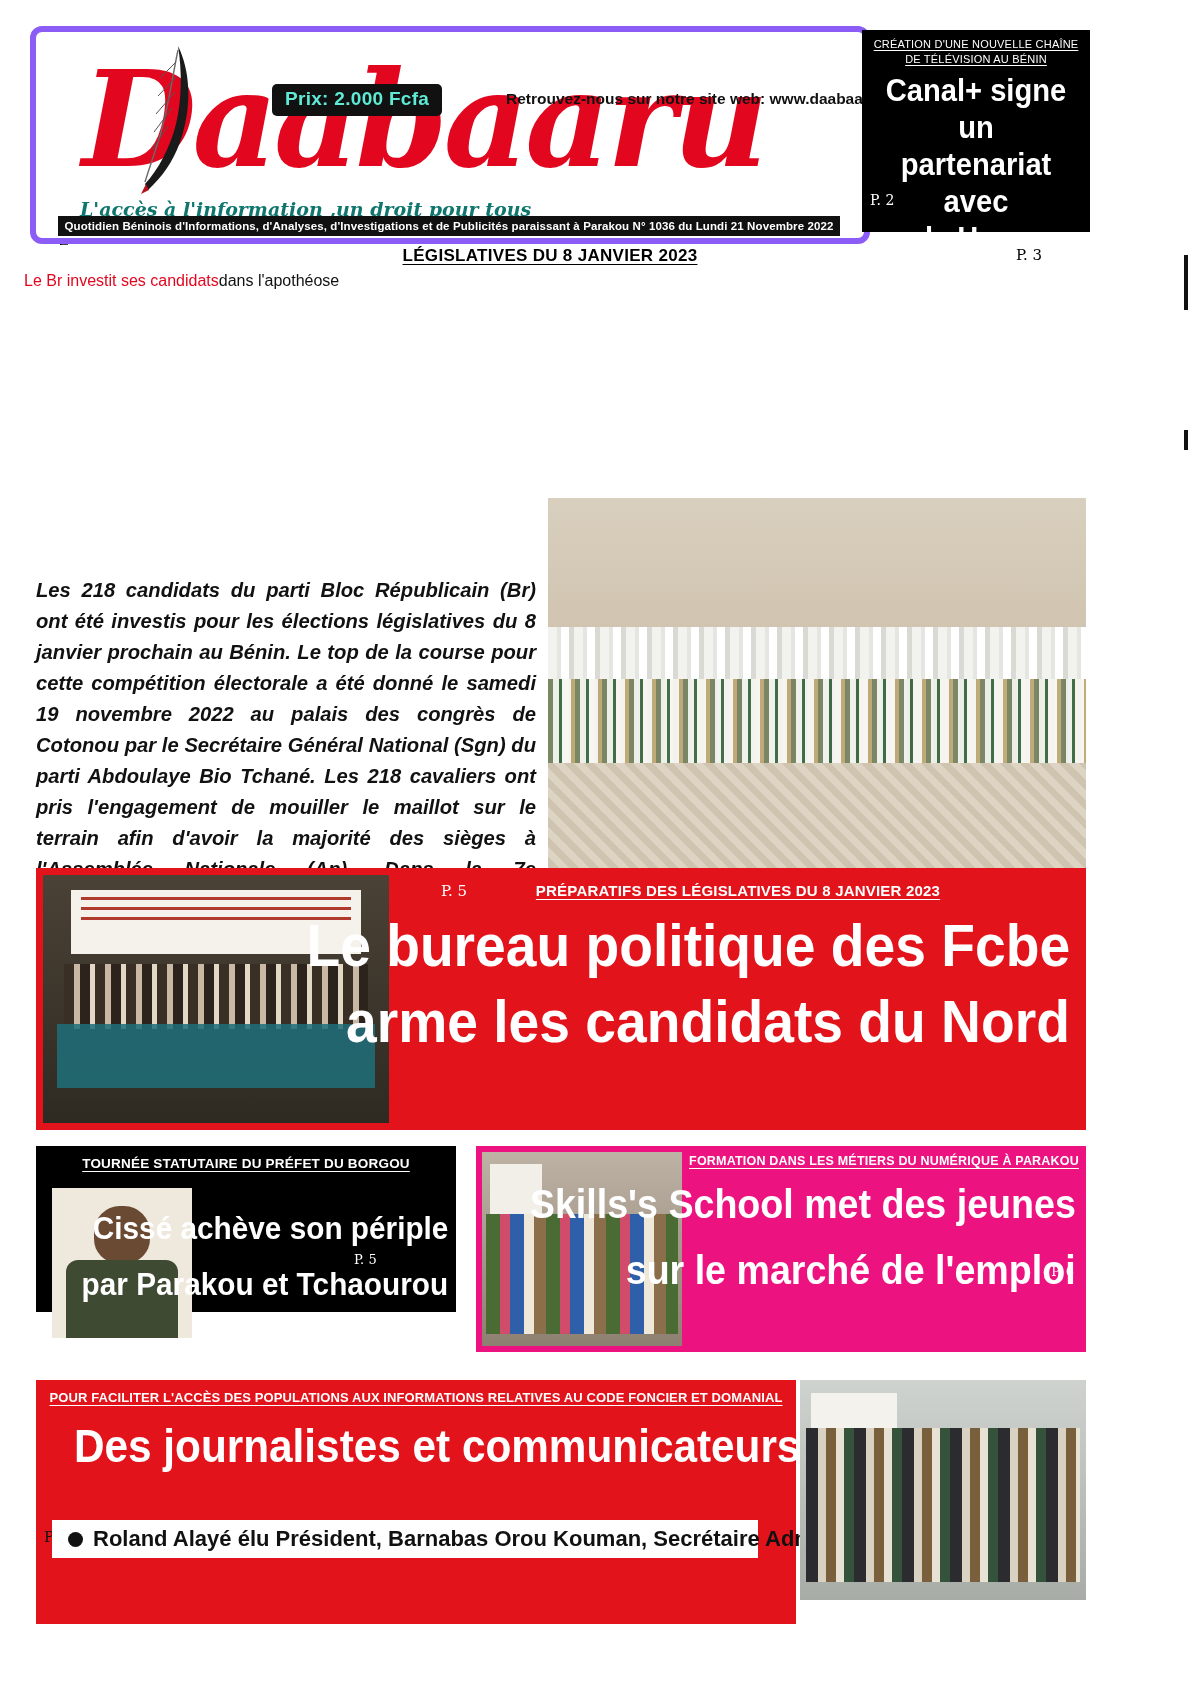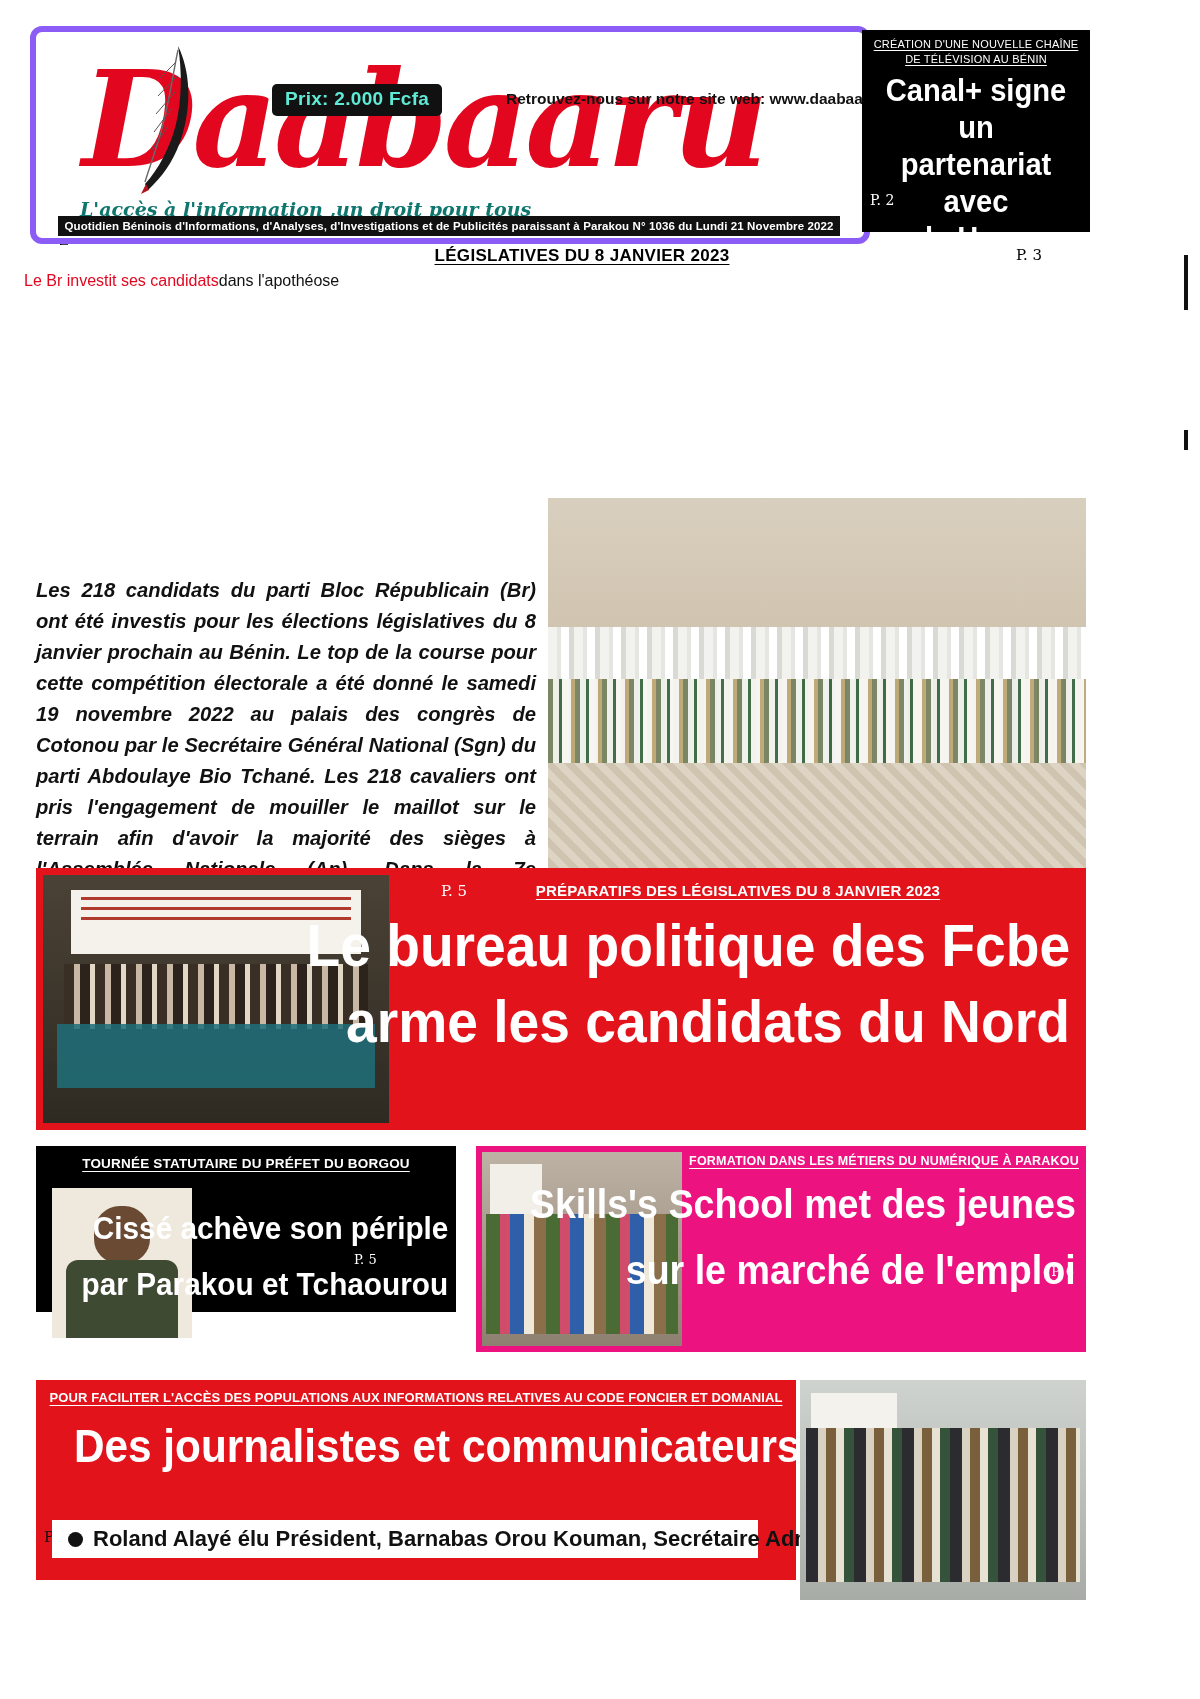--- a/index.html
+++ b/index.html
@@ -69,21 +69,21 @@
     font-size:31px;line-height:37px;font-weight:bold;
     font-family:"Liberation Sans Narrow","Liberation Sans",sans-serif;
     transform:scaleX(.94);transform-origin:center top;
   }
   .tr-page{position:absolute;left:8px;top:162px;font-family:"DejaVu Serif",serif;font-size:14px;color:#fff;}
 
   
   .lead-kicker{
     position:absolute;left:0;top:246px;width:1100px;text-align:center;
     font-size:17px;font-weight:bold;letter-spacing:.3px;
-    text-decoration:underline;text-underline-offset:3px;padding-left:32px;
+    text-decoration:underline;text-underline-offset:3px;
   }
   .lead-page{position:absolute;left:1016px;top:246px;font-family:"DejaVu Serif",serif;font-size:15px;}
   .lead-red{color:#e2071f;}
   .lead-blk{color:#111;}
   .lead-row{position:absolute;left:24px;top:272px;display:flex;align-items:flex-end;}
 
   
   .pinkbox{
     position:absolute;left:36px;top:478px;width:500px;height:88px;background:#ec1280;
   }
@@ -155,21 +155,21 @@
     position:absolute;color:#fff;white-space:nowrap;
     font-family:"Liberation Sans Narrow","Liberation Sans",sans-serif;
     font-weight:bold;font-size:40px;line-height:48px;
     transform:scaleX(.94);transform-origin:right top;
   }
   .skills-h1{right:10px;top:34px;}
   .skills-h2{right:10px;top:100px;}
   .skills-page{position:absolute;right:12px;top:118px;font-family:"DejaVu Serif",serif;font-size:13px;color:#fff;}
 
   
-  .rejoc{position:absolute;left:36px;top:1380px;width:760px;height:200px;background:#e2131a;}
+  .rejoc{position:absolute;left:36px;top:1380px;width:760px;height:244px;background:#e2131a;}
   .rejoc-kicker{
     position:absolute;left:0;top:10px;width:760px;text-align:center;color:#fff;
     font-size:13px;font-weight:bold;letter-spacing:.1px;
     text-decoration:underline;text-underline-offset:3px;
   }
   .rejoc-h{
     position:absolute;left:0;top:36px;width:760px;text-align:center;color:#fff;
     white-space:nowrap;
     font-family:"Liberation Sans Narrow","Liberation Sans",sans-serif;
     font-weight:bold;font-size:47px;line-height:60px;

